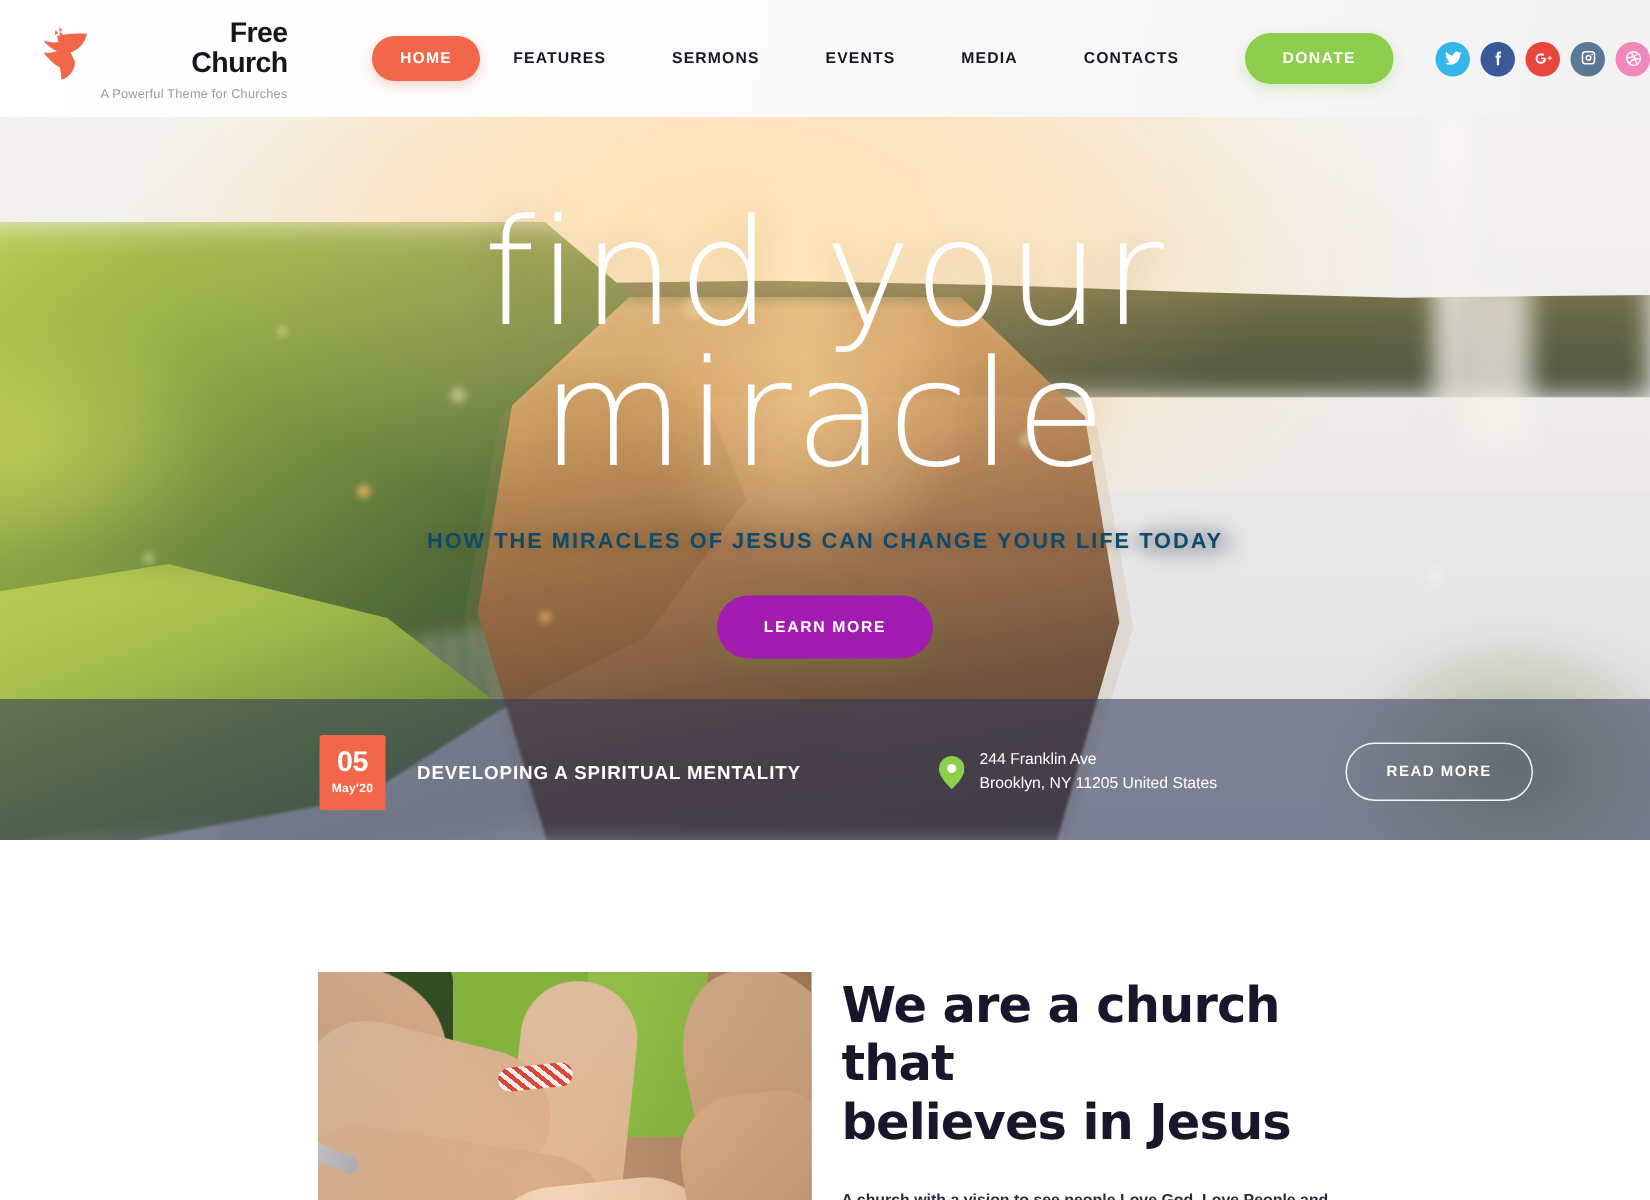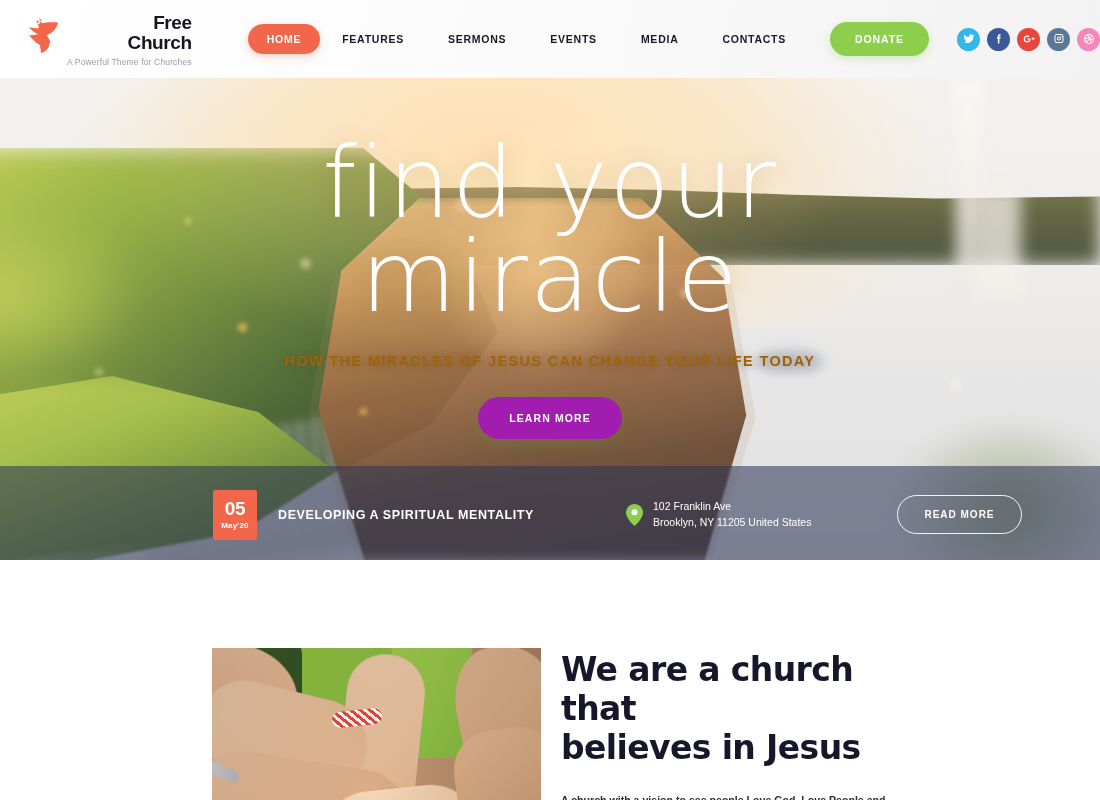--- a/index.html
+++ b/index.html
@@ -162,21 +162,21 @@
     text-align:center; z-index:8;
   }
   .hero-title {
     font-family:"DejaVu Sans", sans-serif;
     font-weight:300; font-size:98px; line-height:.96;
     color:#ffffff; letter-spacing:2px;
     text-shadow:0 2px 22px rgba(120,90,50,.30);
   }
   .hero-sub {
     margin-top:29px;
-    font-size:14.5px; font-weight:bold; color:#a16207;
+    font-size:14.5px; font-weight:bold; color:#0c4a6e;
     letter-spacing:1.35px;
     text-shadow:0 1px 8px rgba(90,70,40,.45);
   }
   .hero-cta {
     margin-top:28px;
     display:inline-block; background:#a21caf; color:#fff;
     border:none; border-radius:40px; padding:15px 31px;
     font-size:10.5px; font-weight:bold; letter-spacing:1.1px;
     cursor:pointer; box-shadow:0 5px 16px rgba(100,150,50,.3);
   }
@@ -338,21 +338,21 @@
       <div class="ev-mon">May'20</div>
     </div>
     <div class="ev-title">DEVELOPING A SPIRITUAL MENTALITY</div>
 
     <div class="ev-loc">
       <svg class="pin" viewBox="0 0 17 22">
         <path d="M8.5 0C3.8 0 0 3.8 0 8.5 0 14.9 8.5 22 8.5 22S17 14.9 17 8.5C17 3.8 13.2 0 8.5 0z" fill="#8ece4d"></path>
         <circle cx="8.5" cy="8.3" r="3" fill="#ffffff"></circle>
       </svg>
       <div class="ev-loc-lines">
-        <div>102 Franklin Ave</div>
+        <div>244 Franklin Ave</div>
         <div>Brooklyn, NY 11205 United States</div>
       </div>
     </div>
 
     <button class="ev-more">READ MORE</button>
   </div>
 </div>
 
 <div class="about">
   <div class="about-inner">

